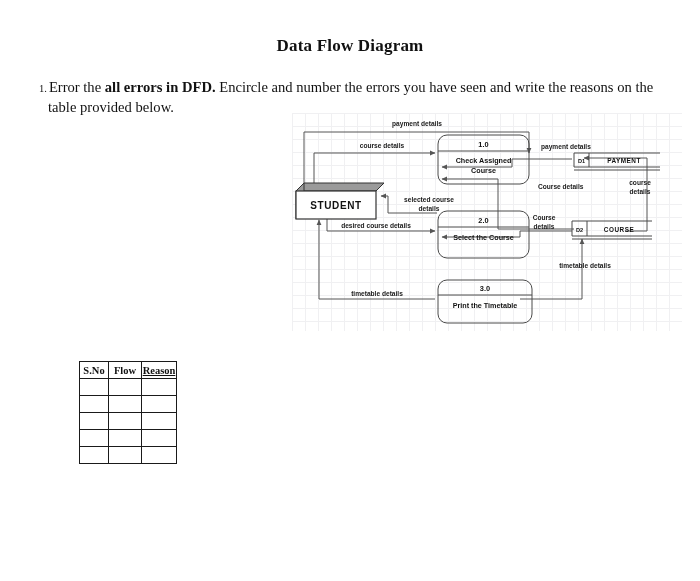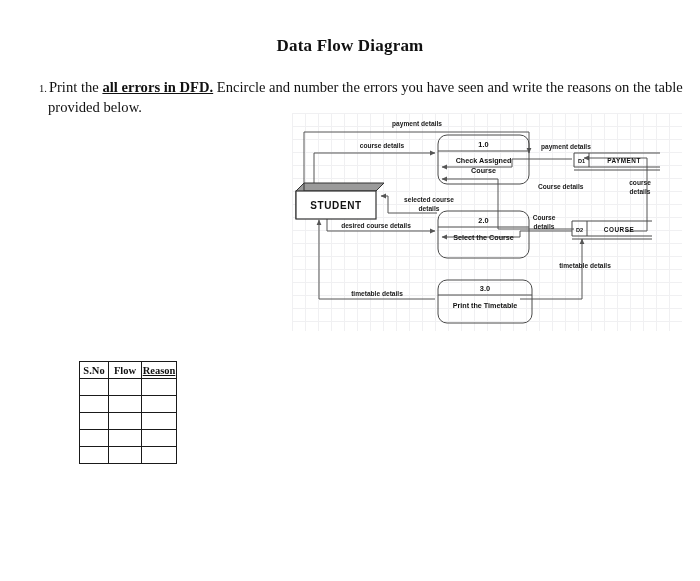--- a/index.html
+++ b/index.html
@@ -46,21 +46,20 @@
     vertical-align: baseline;
     margin-right: 2px;
   }
   #question-block .q-indent {
     display: block;
     padding-left: 18px;
     text-indent: -9px;
   }
   #question-block .q-bold {
     font-weight: bold;
-    text-decoration: underline;
   }
 
   
   #dfd-canvas {
     position: absolute;
     left: 292px;
     top: 113px;
     width: 390px;
     height: 218px;
     background-color: #ffffff;
@@ -144,21 +143,21 @@
   #answer-table .col-error { width: 32px; }
   #answer-table .col-reason { width: 34px; text-decoration: underline; }
 </style>
 </head>
 <body>
 
 <div id="page-title">Data Flow Diagram</div>
 
 <div id="question-block">
   <span class="q-indent">
-    <span class="q-num">1.</span><span>Print the </span><span class="q-bold">all errors in DFD.</span><span> Encircle and number the errors you have seen and write the reasons on the table provided below.</span>
+    <span class="q-num">1.</span><span>Error the </span><span class="q-bold">all errors in DFD.</span><span> Encircle and number the errors you have seen and write the reasons on the table provided below.</span>
   </span>
 </div>
 
 <div id="dfd-canvas">
   <svg width="390" height="218" viewBox="0 0 390 218" xmlns="http://www.w3.org/2000/svg">
     <defs>
       <marker id="ah" markerWidth="6" markerHeight="6" refX="5" refY="3" orient="auto">
         <path d="M0,0.6 L5.4,3 L0,5.4 z" fill="#555555"></path>
       </marker>
     </defs>

